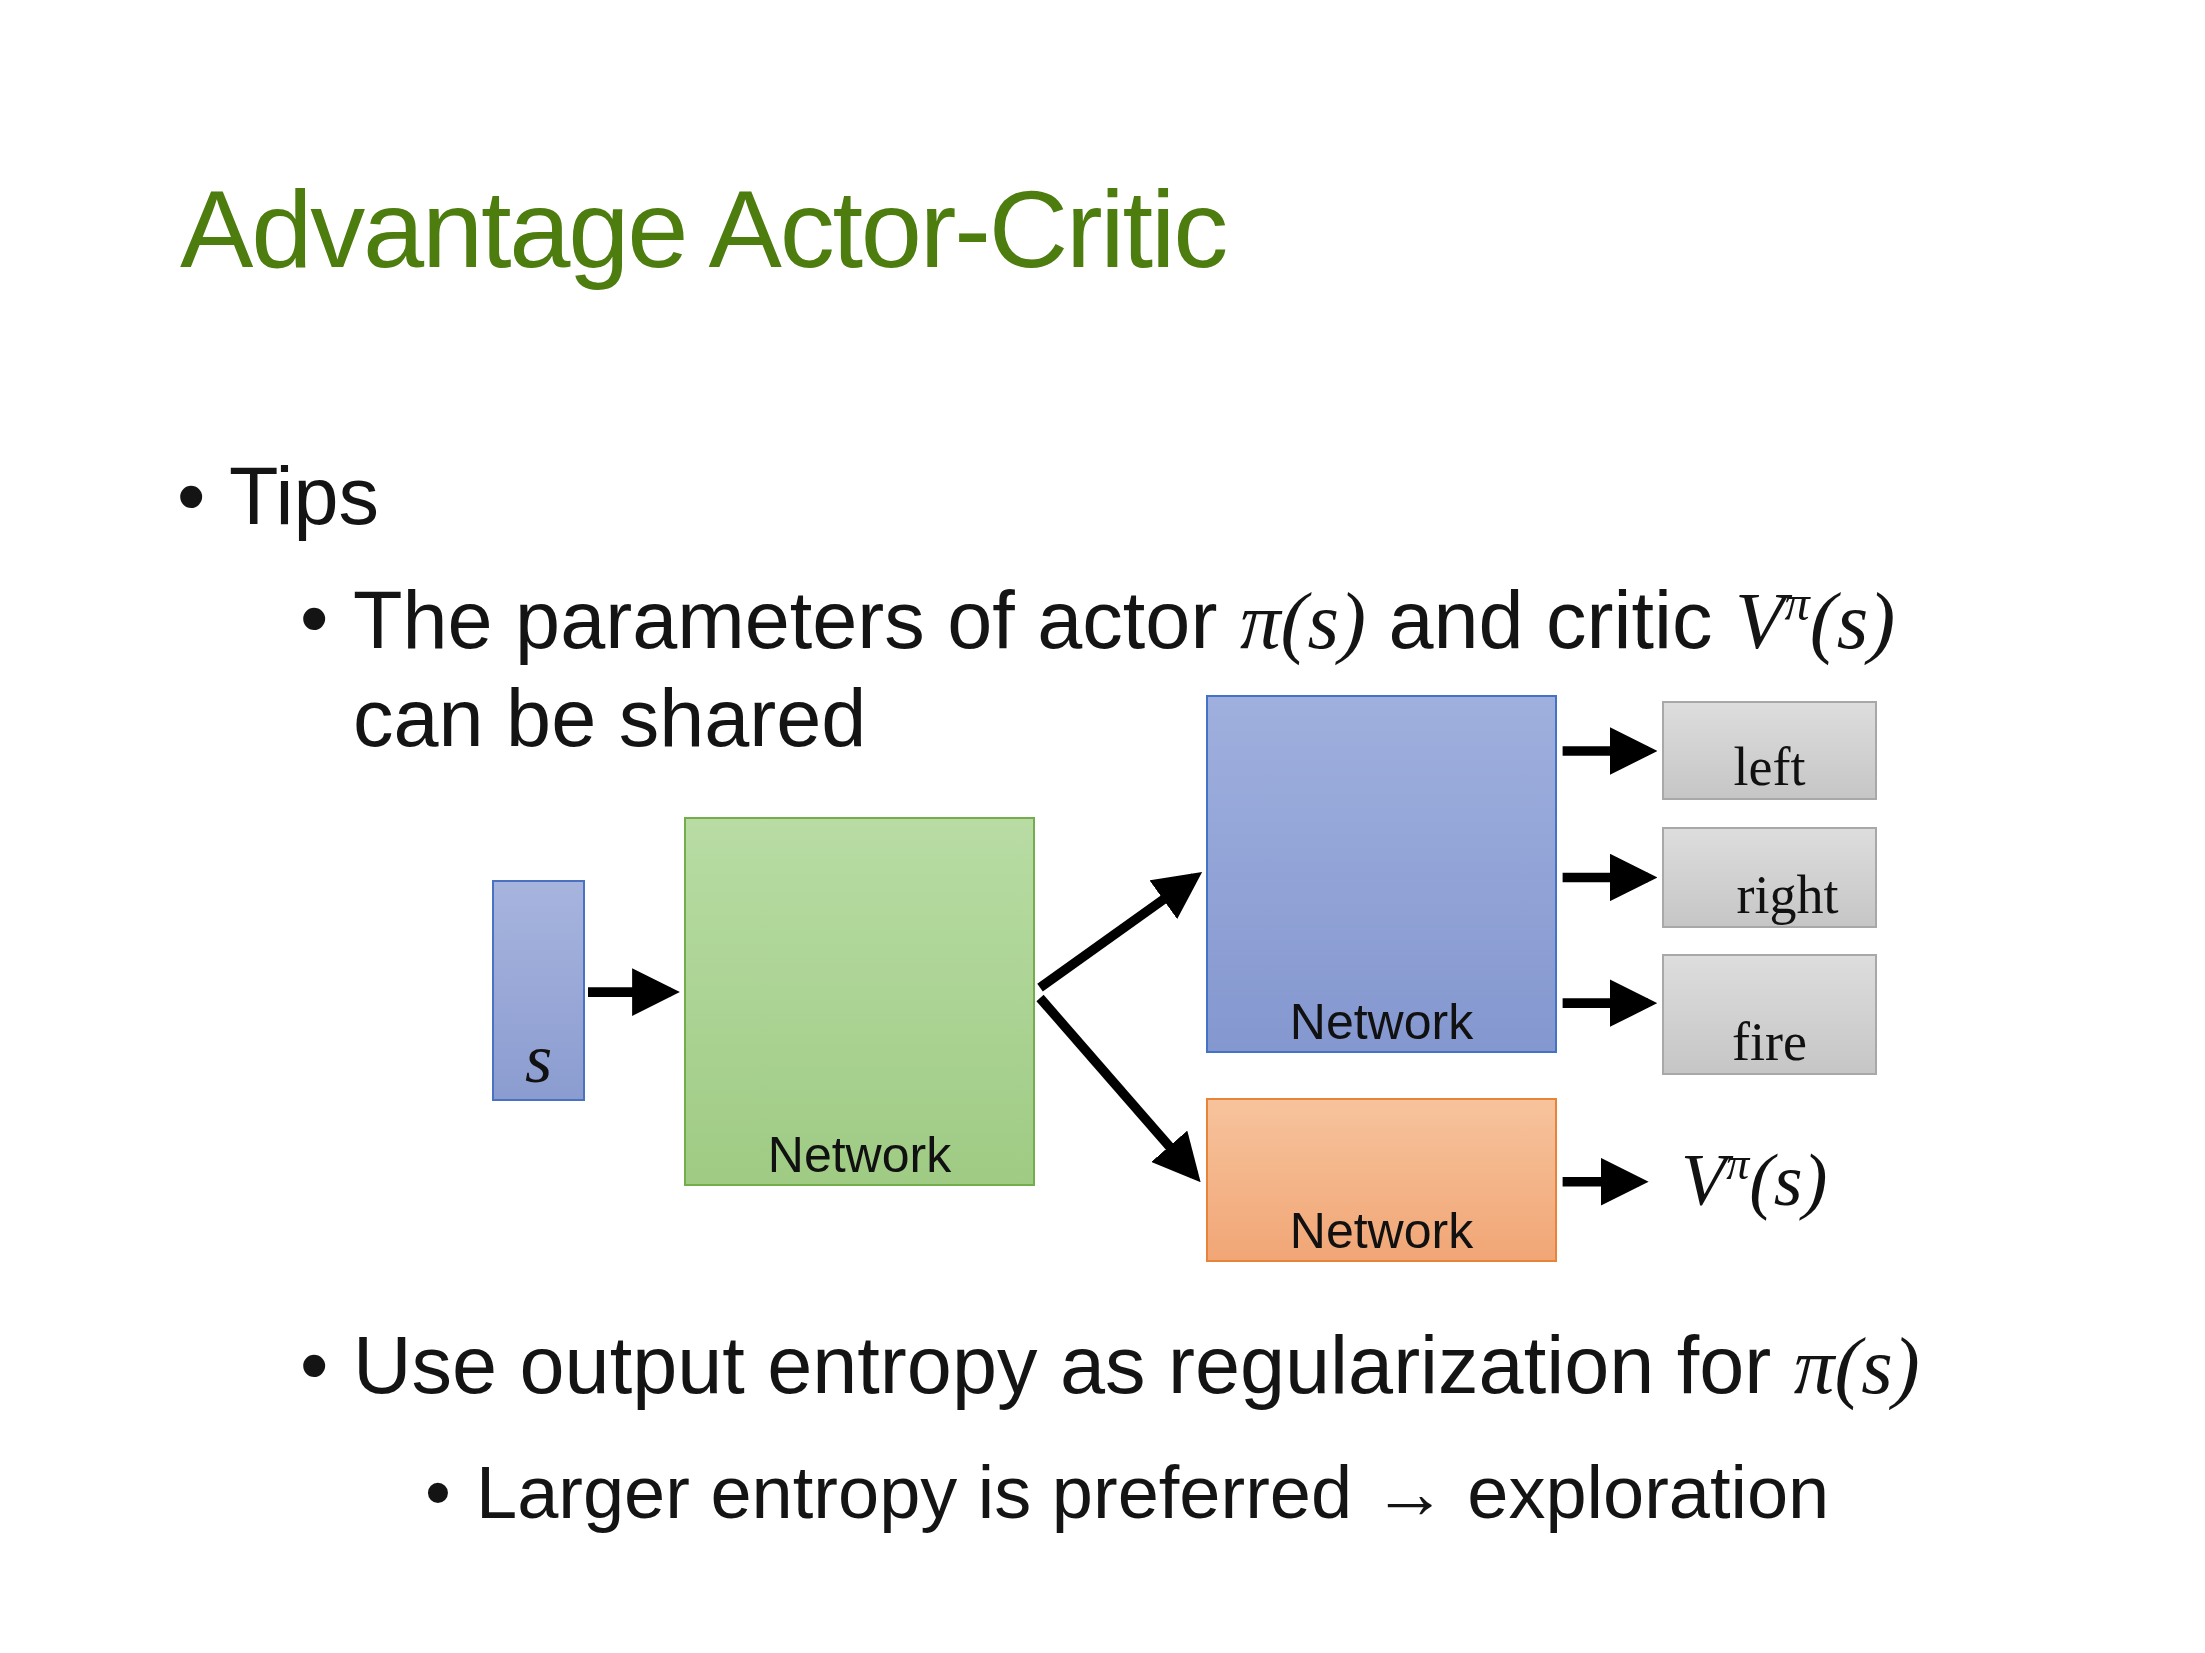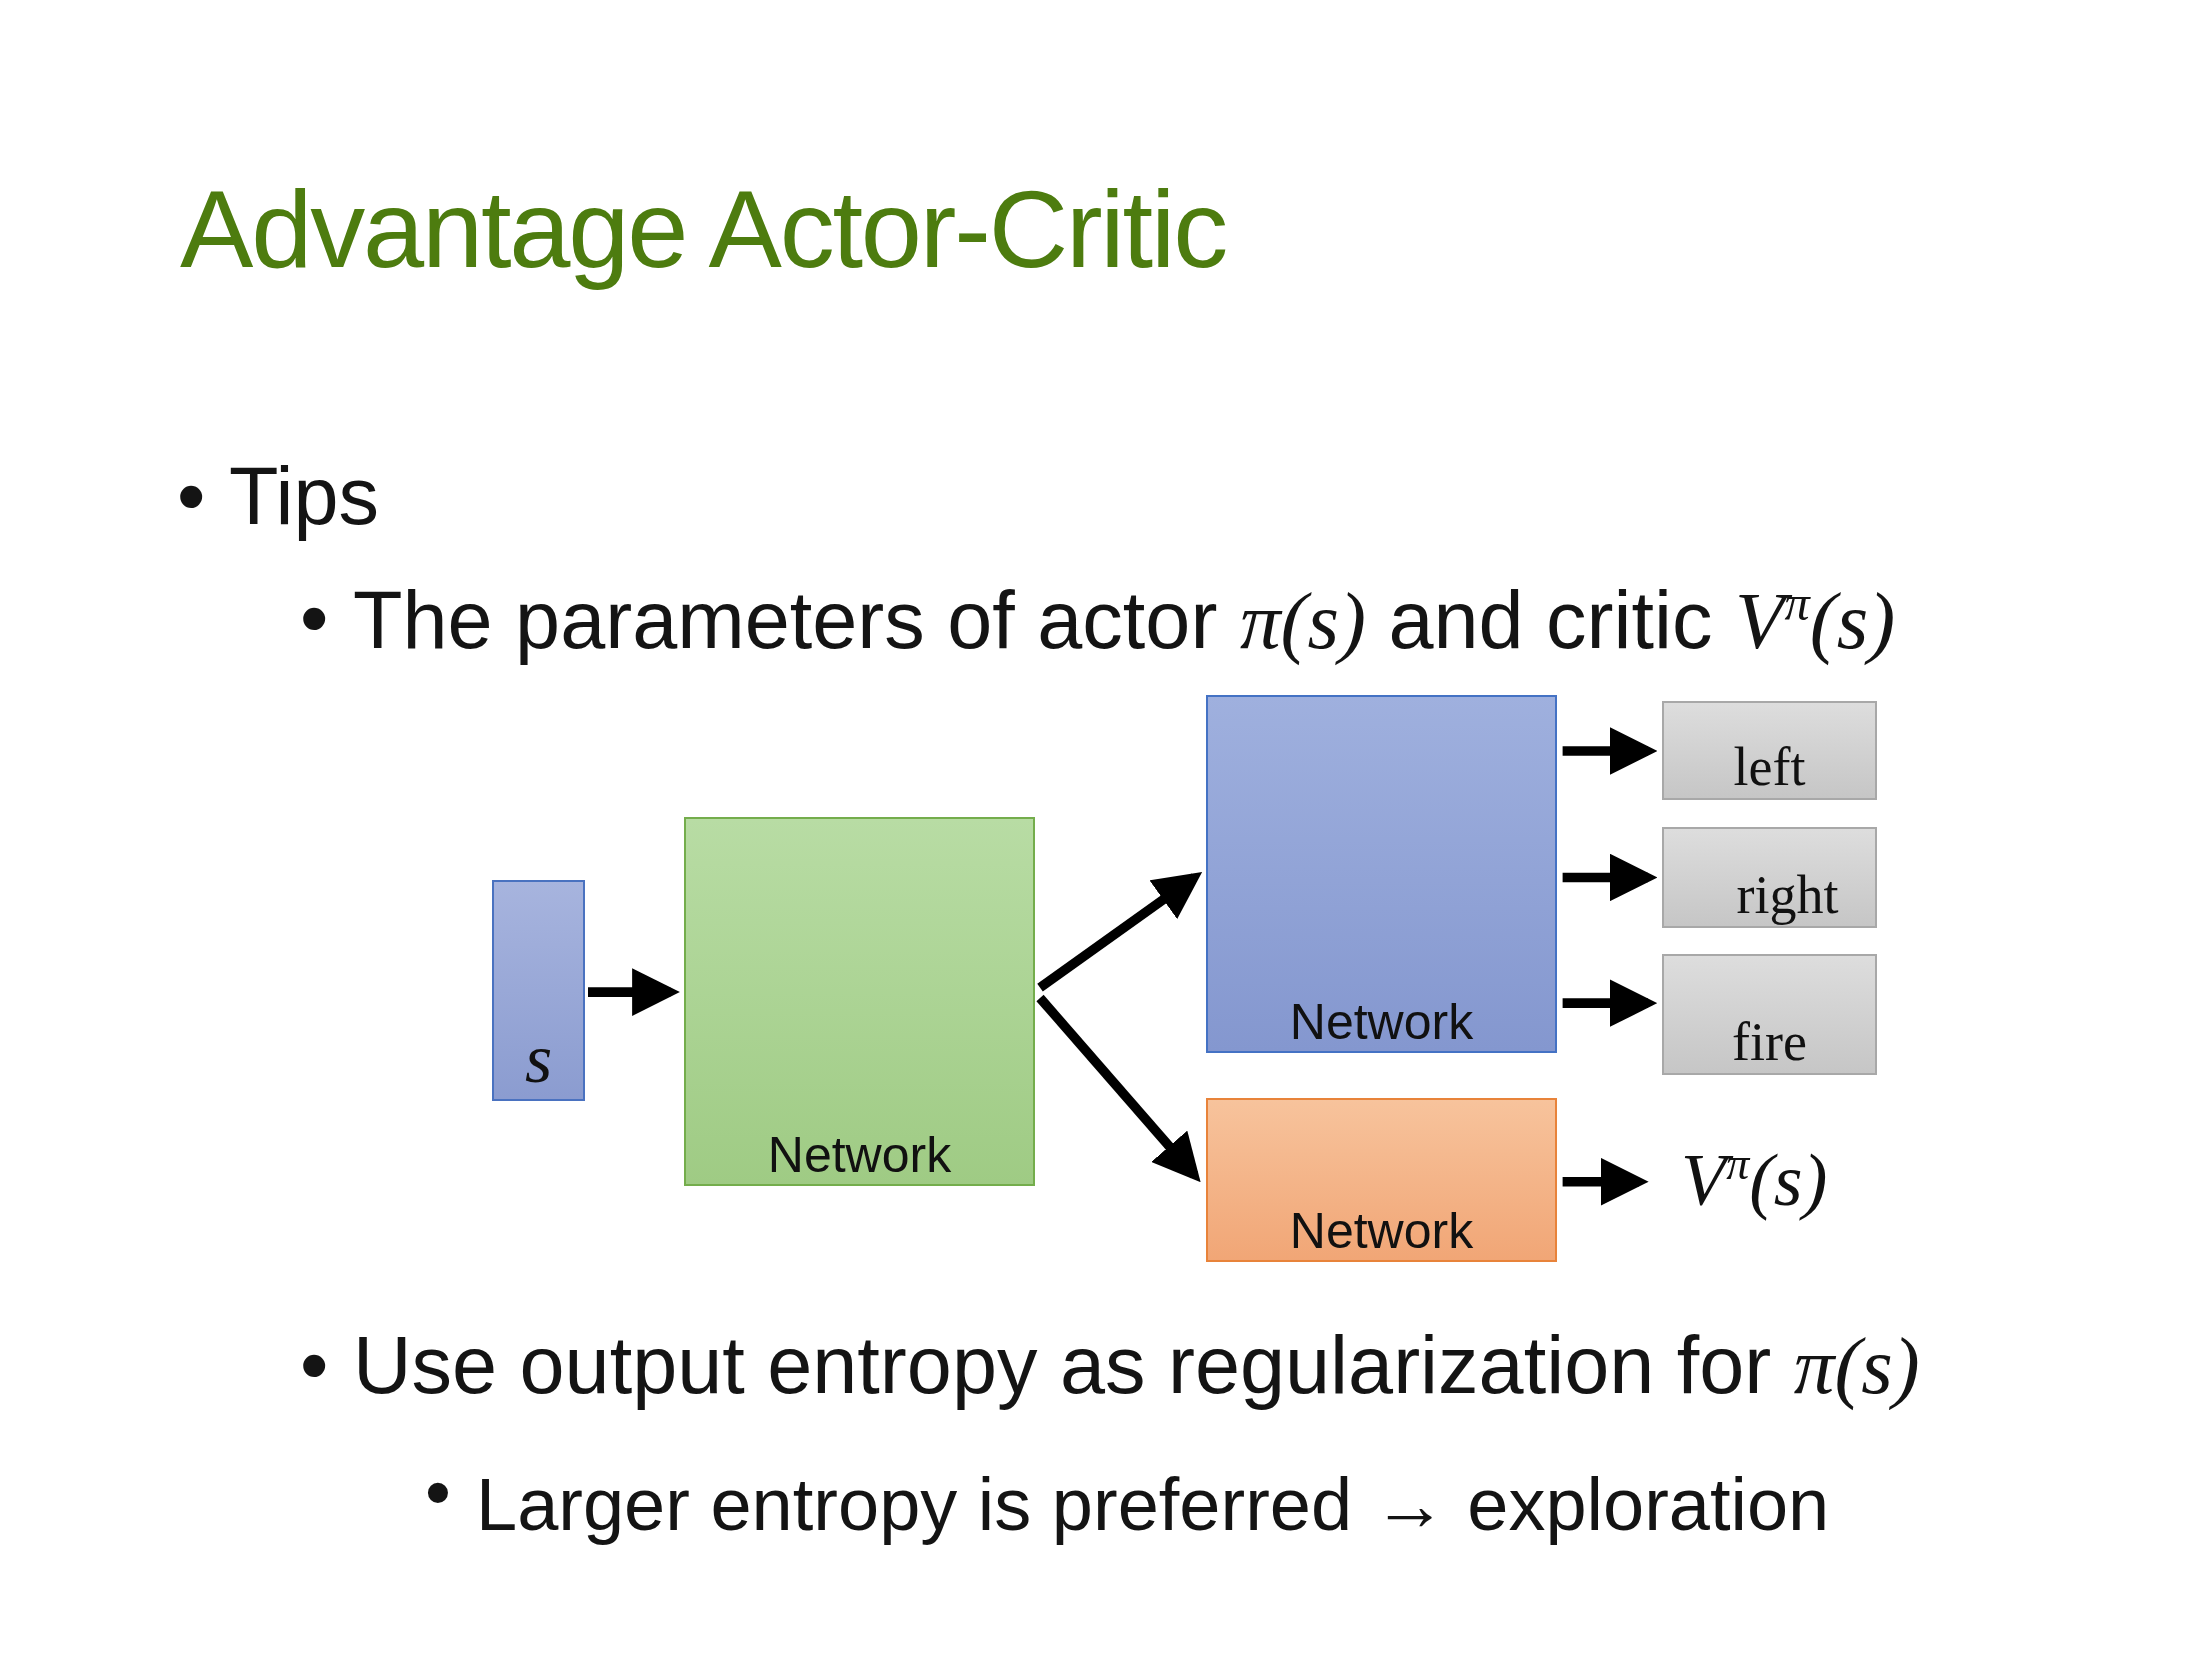--- a/index.html
+++ b/index.html
@@ -69,20 +69,21 @@
 <div class="abs title" style="left:180px;top:165px;">Advantage Actor-Critic</div>
 
 <span class="abs bullet l1" style="left:177px;top:450px;">•</span>
 <div class="abs textline l1" style="left:229px;top:450px;">Tips</div>
 
 <span class="abs bullet l2" style="left:300px;top:572px;">•</span>
 <div class="abs textline l2 mline" style="left:353px;top:572px;">
   <div>
     <span>The parameters of actor </span><span class="math">π(s)</span><span> and critic </span><span class="math"><span>V</span><sup>π</sup><span>(s)</span></span>
   </div>
+  <div>can be shared</div>
 </div>
 
 <div class="dbox state-box" style="left:492px;top:880px;width:93px;height:221px;">
   <span class="state-label">s</span>
 </div>
 
 <div class="dbox shared-box" style="left:684px;top:817px;width:351px;height:369px;">
   <span class="net-label">Network</span>
 </div>
 
@@ -120,14 +121,14 @@
   <line x1="1526" y1="464" x2="1642" y2="464" stroke="#000000" stroke-width="13" marker-end="url(#ah)"></line>
   <line x1="1526" y1="707" x2="1630" y2="707" stroke="#000000" stroke-width="13" marker-end="url(#ah)"></line>
 </svg>
 
 <span class="abs bullet l2" style="left:300px;top:1319px;">•</span>
 <div class="abs textline l2" style="left:353px;top:1319px;">
   <span>Use output entropy as regularization for </span><span class="math">π(s)</span>
 </div>
 
 <span class="abs bullet l3" style="left:425px;top:1450px;">•</span>
-<div class="abs textline l3" style="left:476px;top:1450px;margin-top:12px;">Larger entropy is preferred → exploration</div>
+<div class="abs textline l3" style="left:476px;top:1450px;">Larger entropy is preferred → exploration</div>
 
 
 </body></html>

